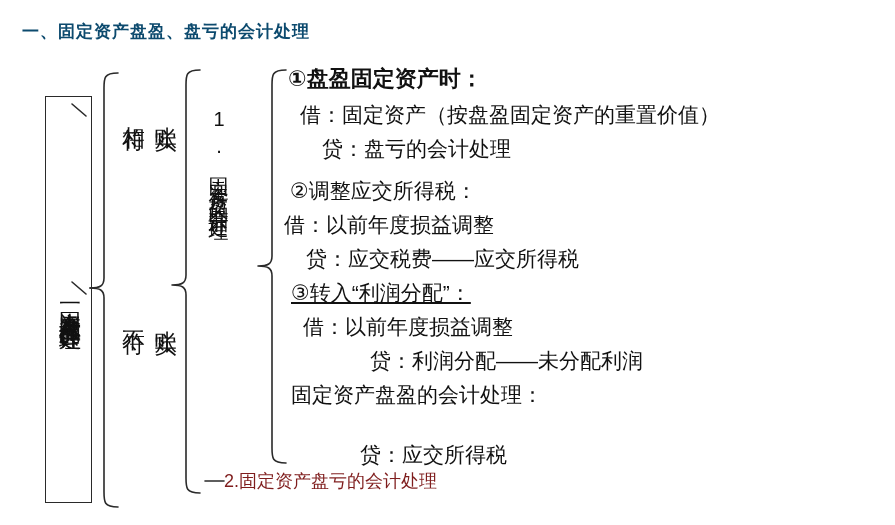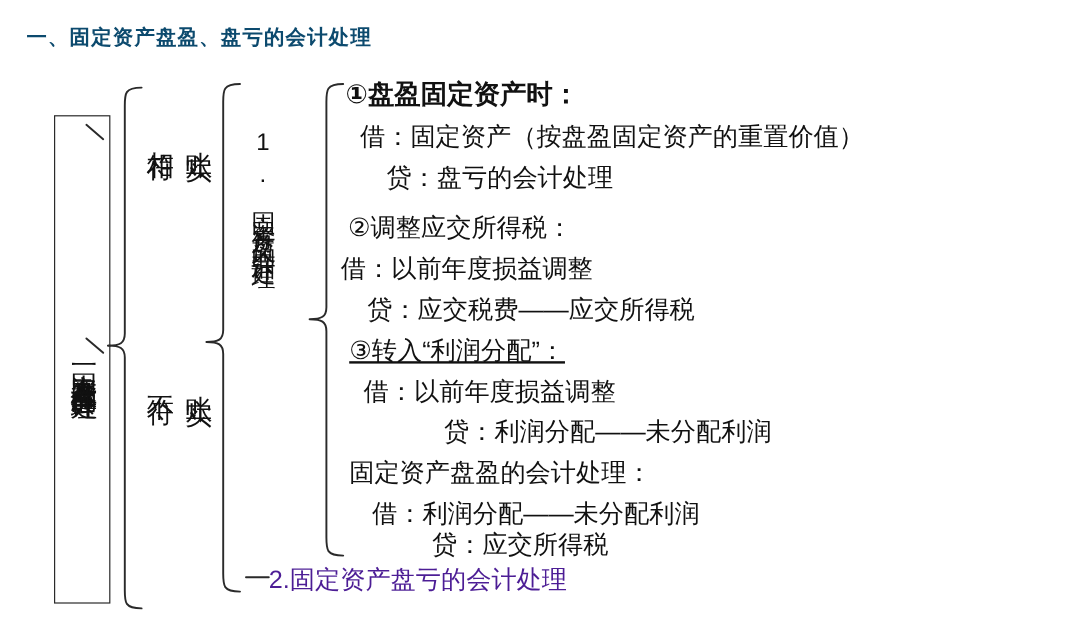--- a/index.html
+++ b/index.html
@@ -83,22 +83,22 @@
     font-size:21px;
     line-height:21px;
     color:#111;
     white-space:nowrap;
     letter-spacing:0px;
   }
   .line.b{font-weight:bold;letter-spacing:0px;font-size:22px;}
 
   .bottomline{
     position:absolute;
-    font-size:21px;
-    color:#4c1d95;
+    font-size:18px;
+    color:#7f1d1d;
     white-space:nowrap;
   }
 
   
   .braces{
     position:absolute;left:0;top:0;width:895px;height:525px;
     pointer-events:none;
   }
 </style>
 </head>
@@ -168,16 +168,15 @@
 
   <div class="line" style="left:290px; top:180px;">②调整应交所得税：</div>
   <div class="line" style="left:284px; top:214px;">借：以前年度损益调整</div>
   <div class="line" style="left:306px; top:248px;">贷：应交税费——应交所得税</div>
 
   <div class="line" style="left:291px; top:282px;text-decoration:underline;">③转入“利润分配”：</div>
   <div class="line" style="left:303px; top:316px;">借：以前年度损益调整</div>
   <div class="line" style="left:342px; top:350px;margin-left:28px;">贷：利润分配——未分配利润</div>
 
   <div class="line" style="left:291px; top:384px;">固定资产盘盈的会计处理：</div>
-  <div class="line" style="left:310px; top:418px;">借：利润分配——未分配利润</div>
   <div class="line" style="left:360px; top:444px;">贷：应交所得税</div>
 
 </div>
 
 </body></html>

